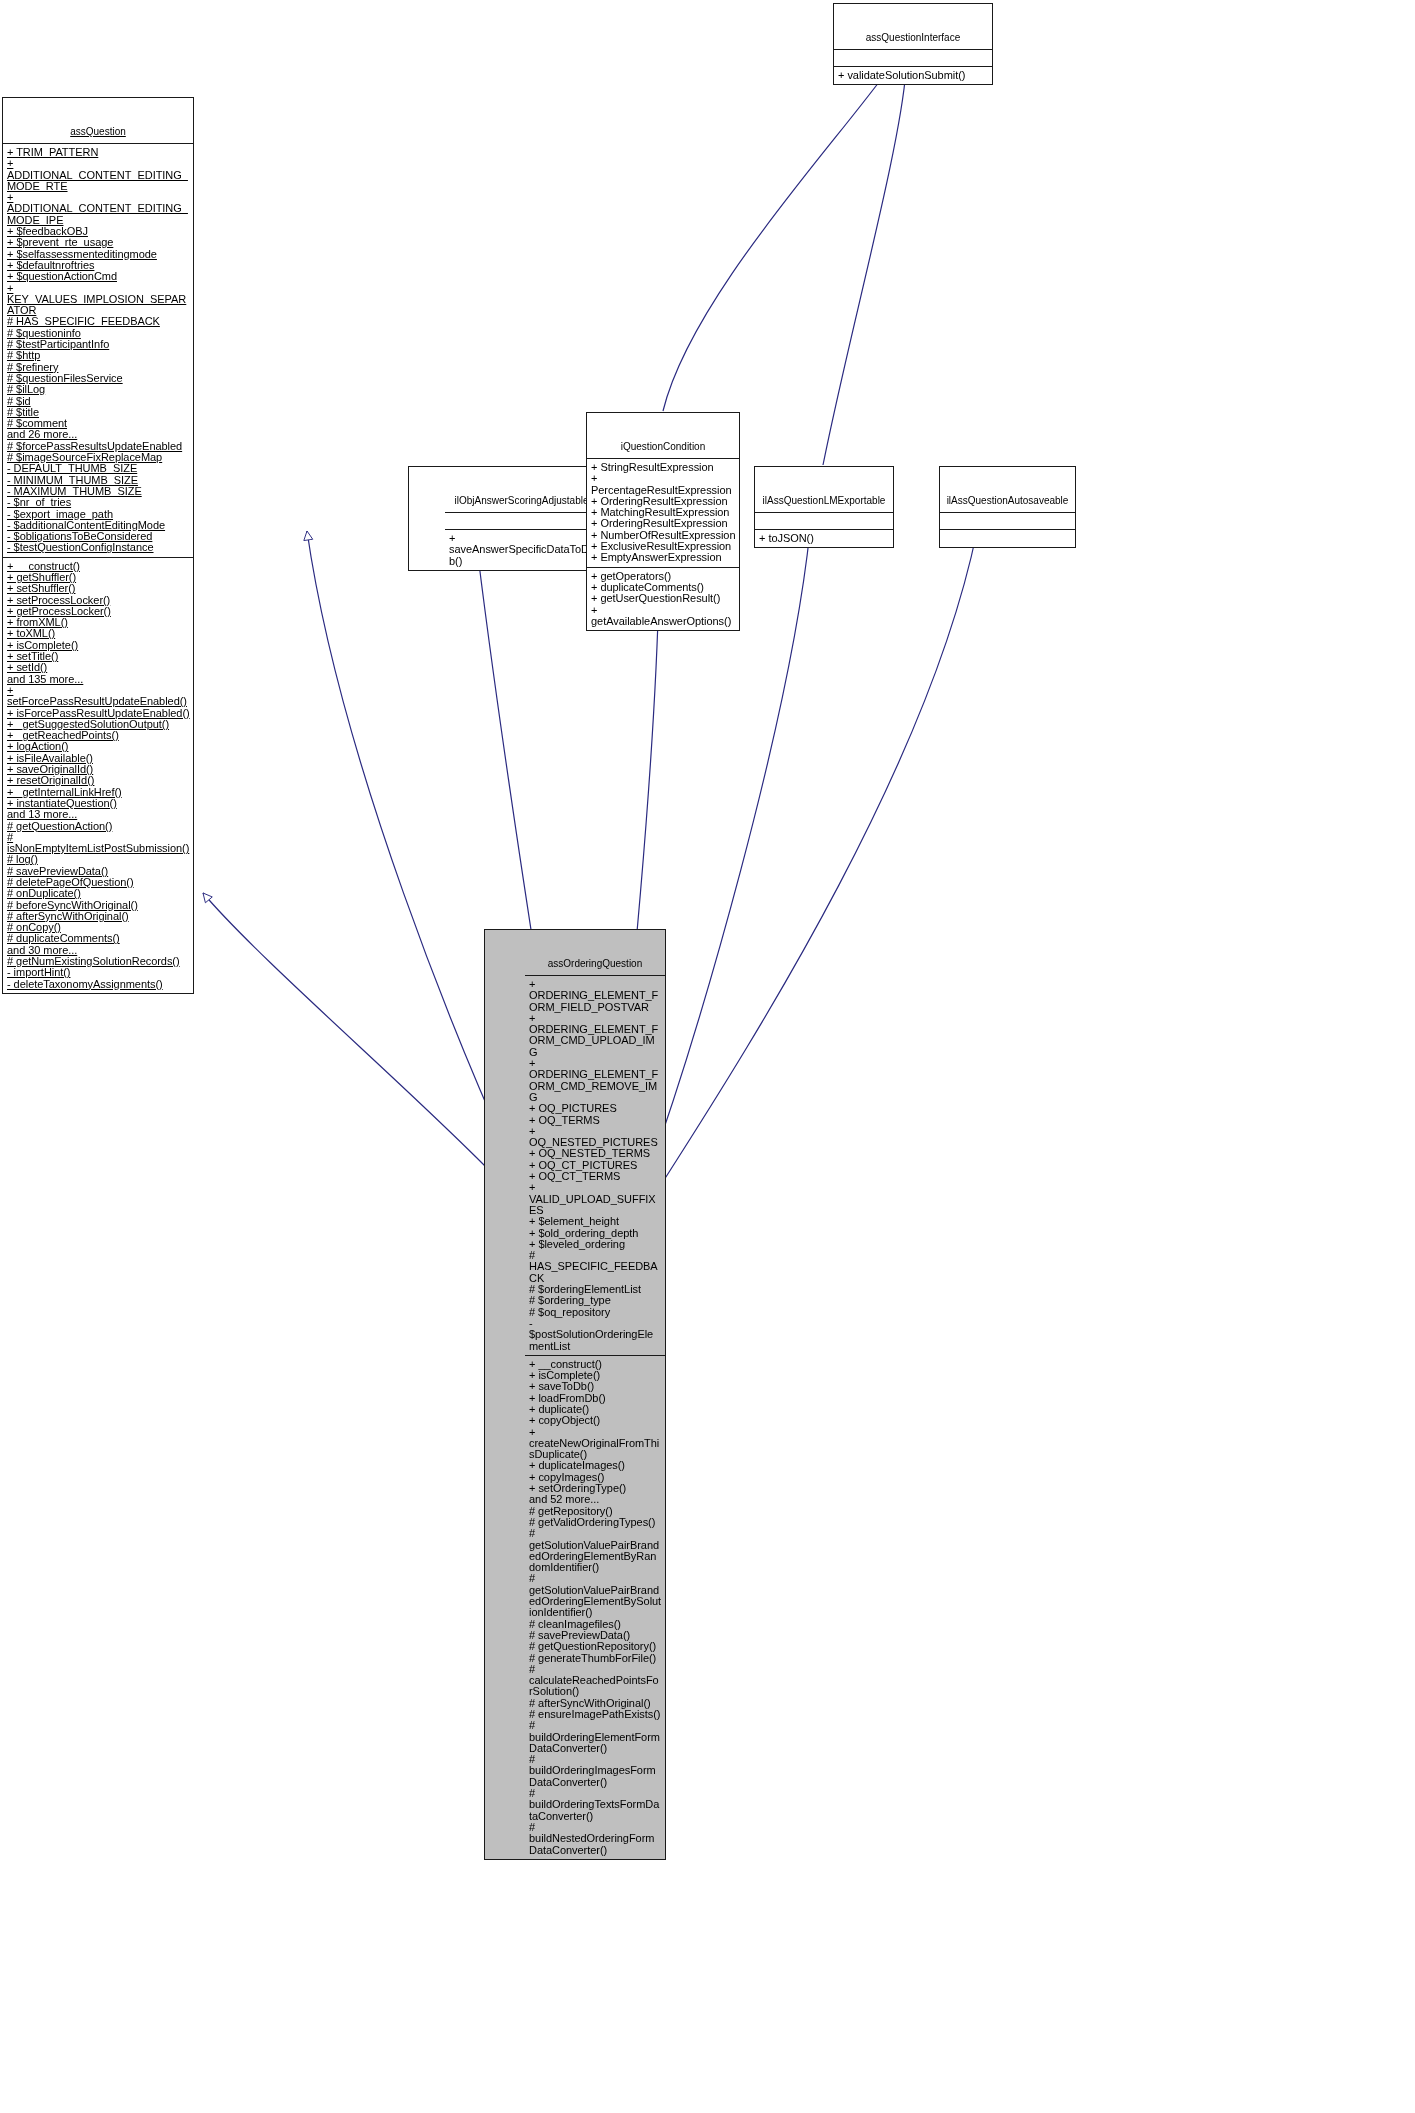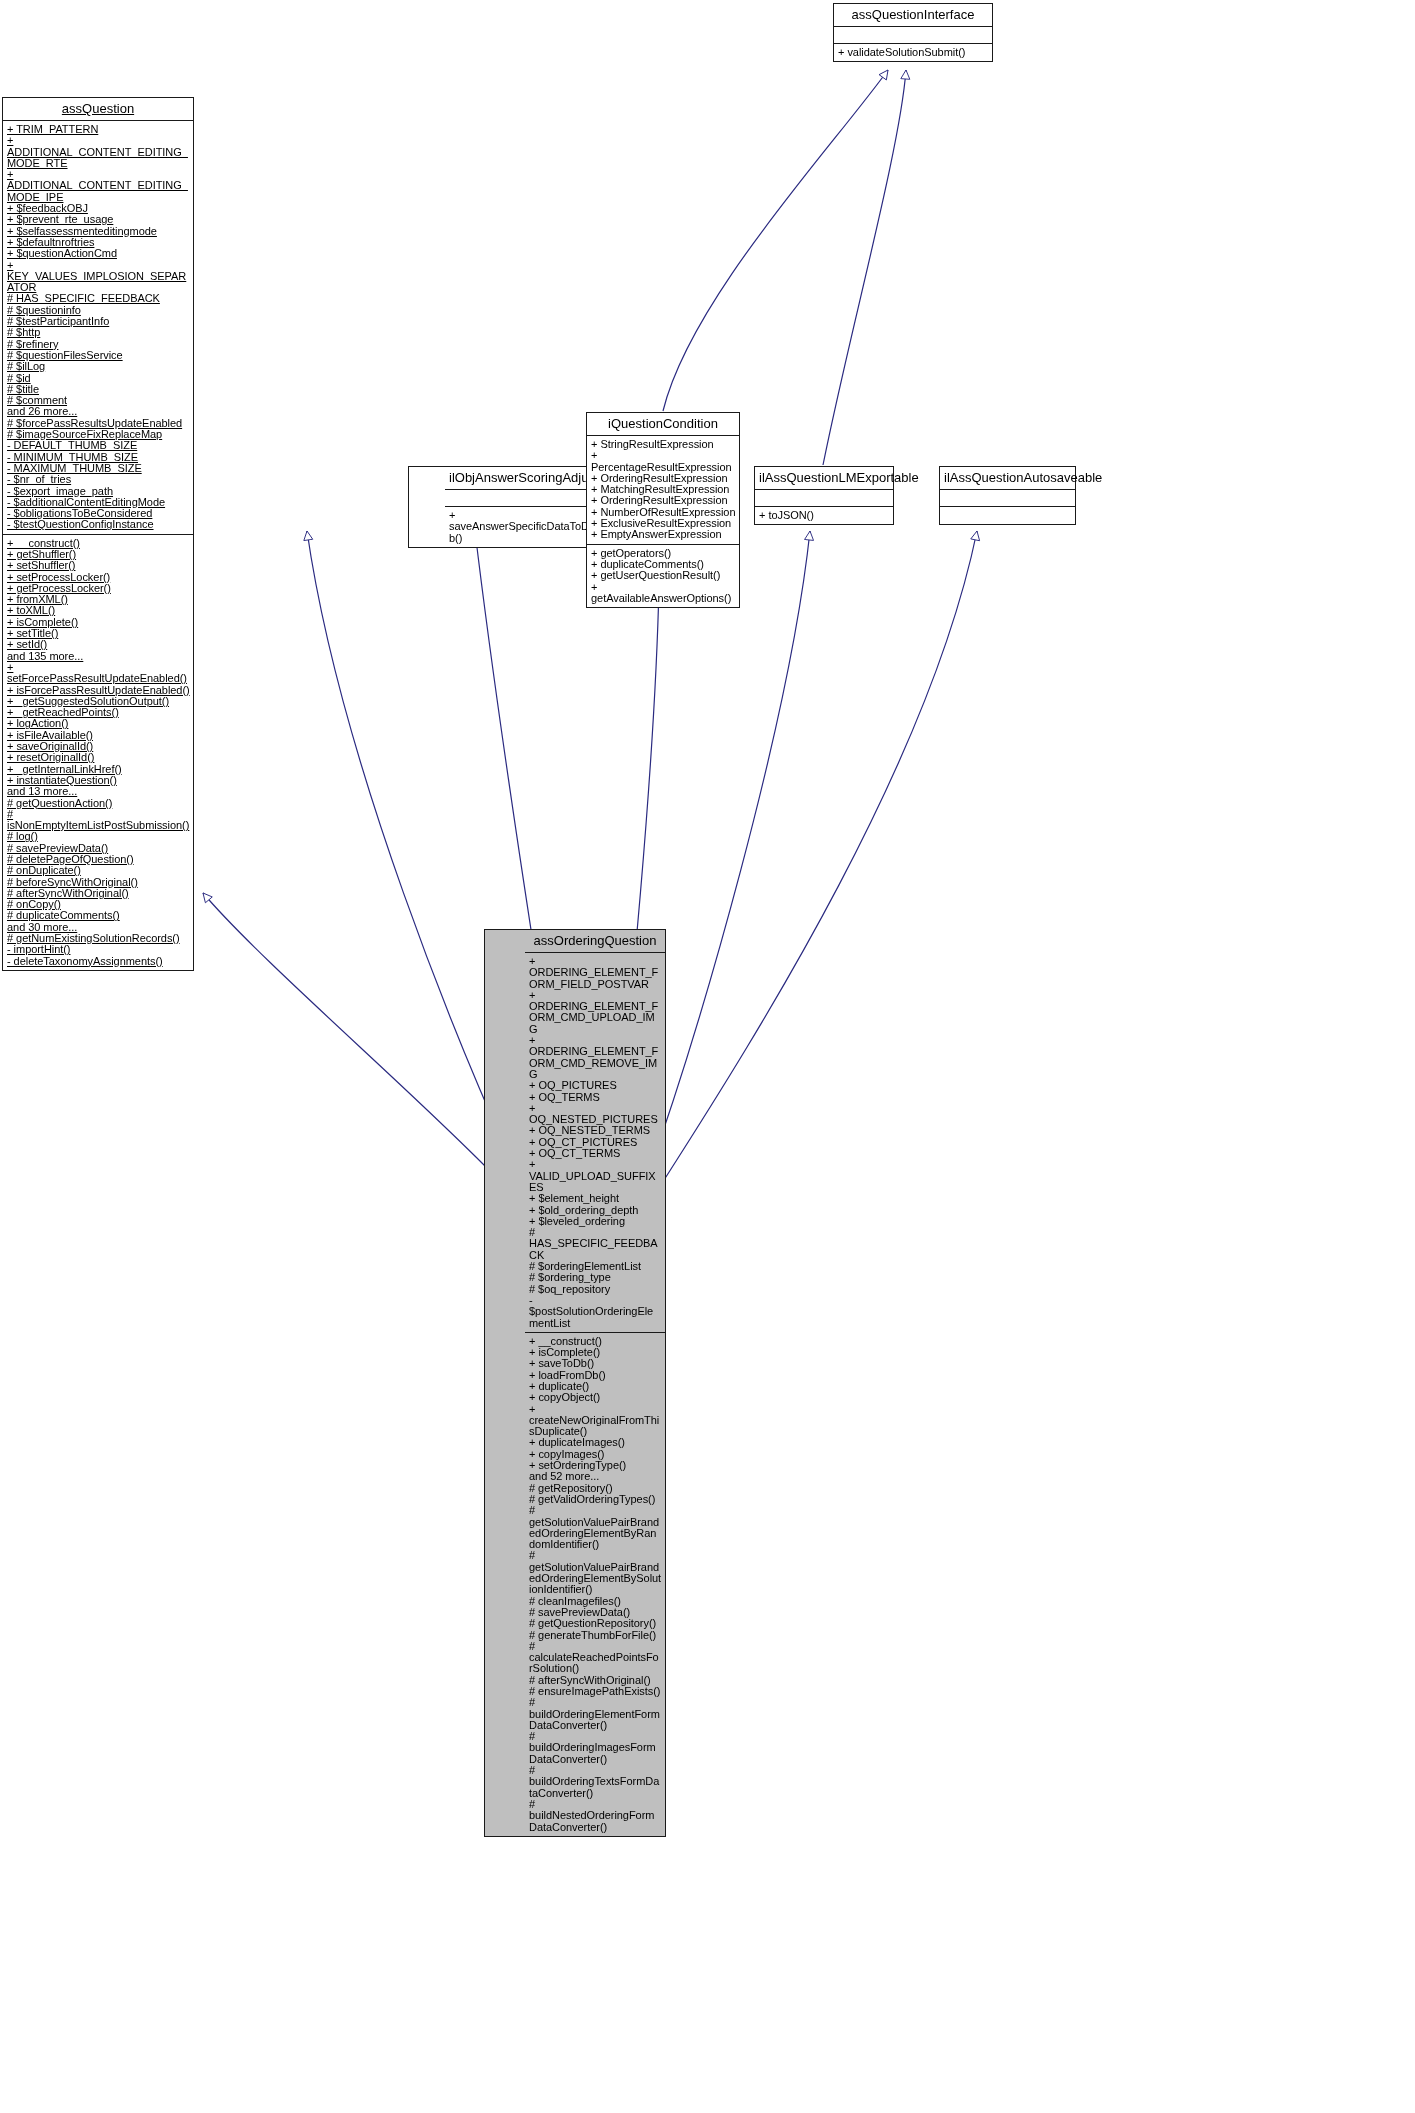--- a/index.html
+++ b/index.html
@@ -32,27 +32,28 @@
     border: 1px solid #1a1a1a;
     background: #ffffff;
     box-sizing: border-box;
     z-index: 5;
   }
   .uml-box.highlight {
     background: #bfbfbf;
   }
   .box-title {
     text-align: center;
-    font-size: 13px;
+    font-size: 10px;
     line-height: 15px;
     padding: 3px 4px 4px 4px;
     color: #000000;
     border-bottom: 1px solid #1a1a1a;
     box-sizing: border-box;
     white-space: nowrap;
+    margin-top: 23px;
   }
   .box-section {
     padding: 3px 3px 3px 4px;
     box-sizing: border-box;
   }
   .box-section.attrs {
     border-bottom: 1px solid #1a1a1a;
   }
   .box-section.empty {
     min-height: 17px;

